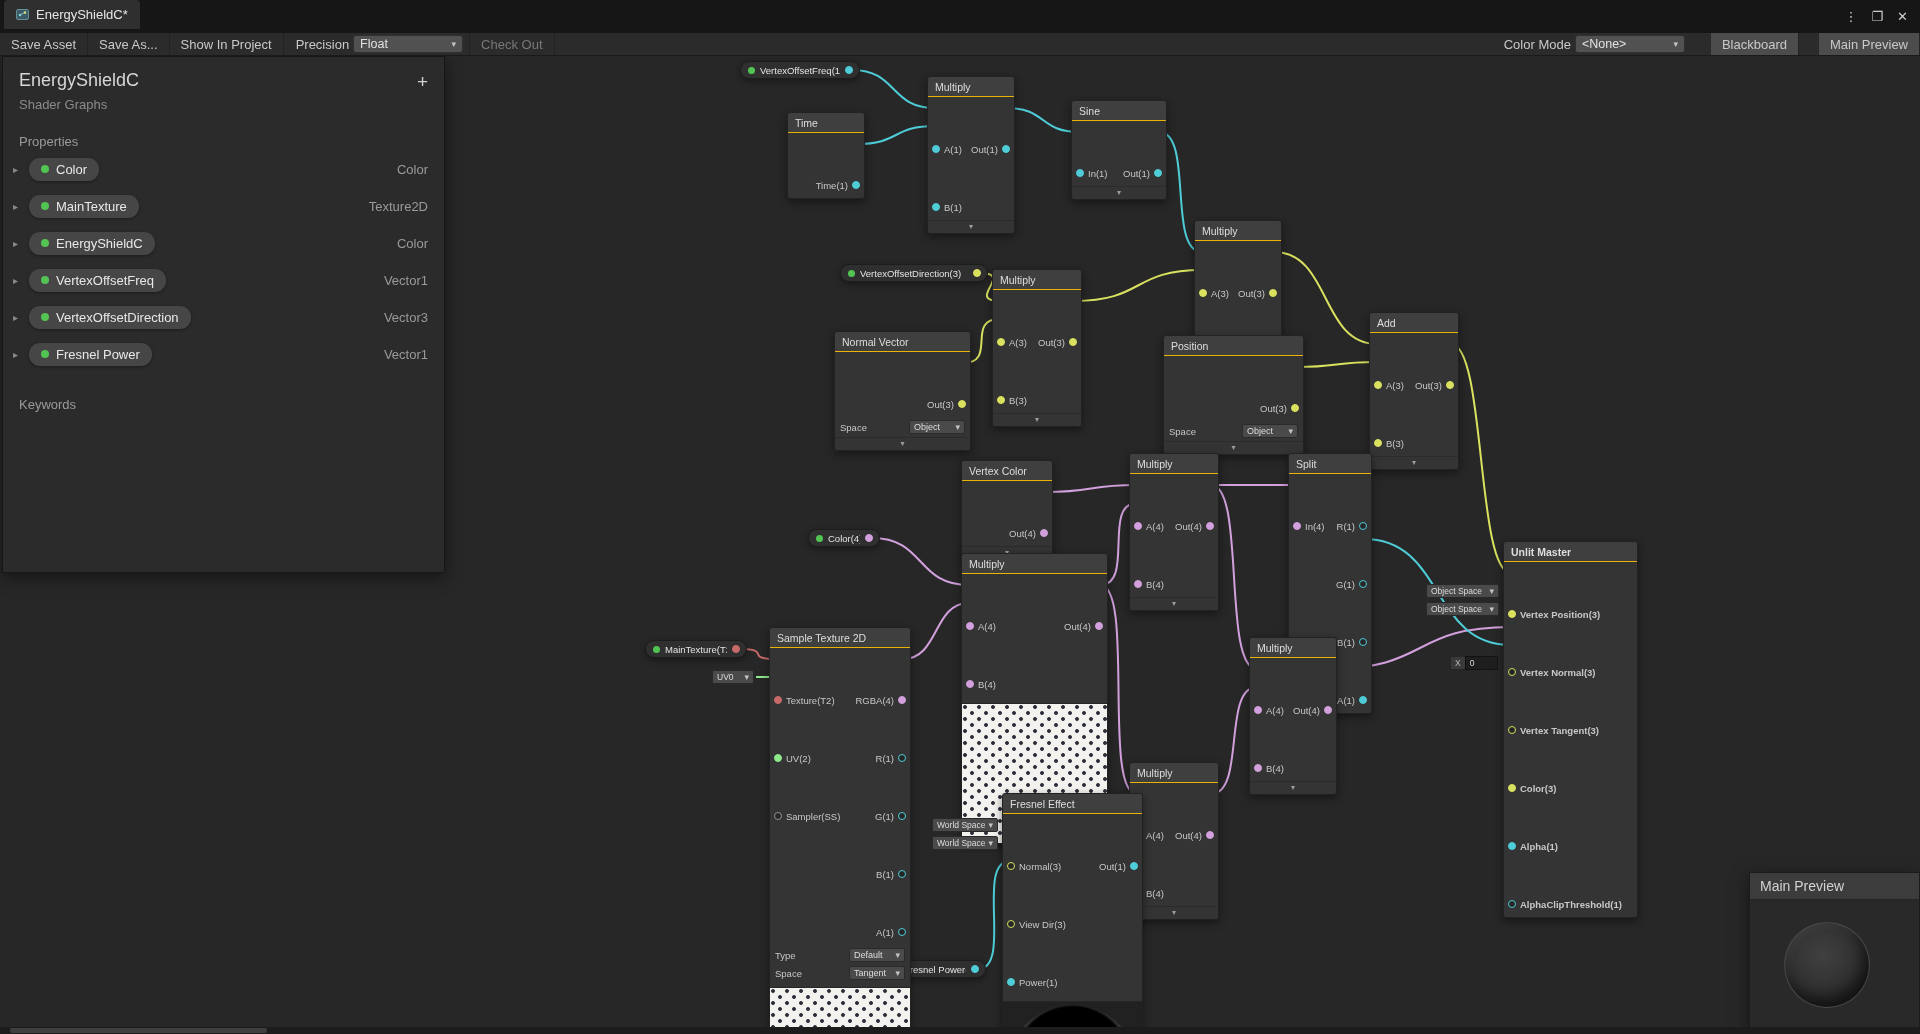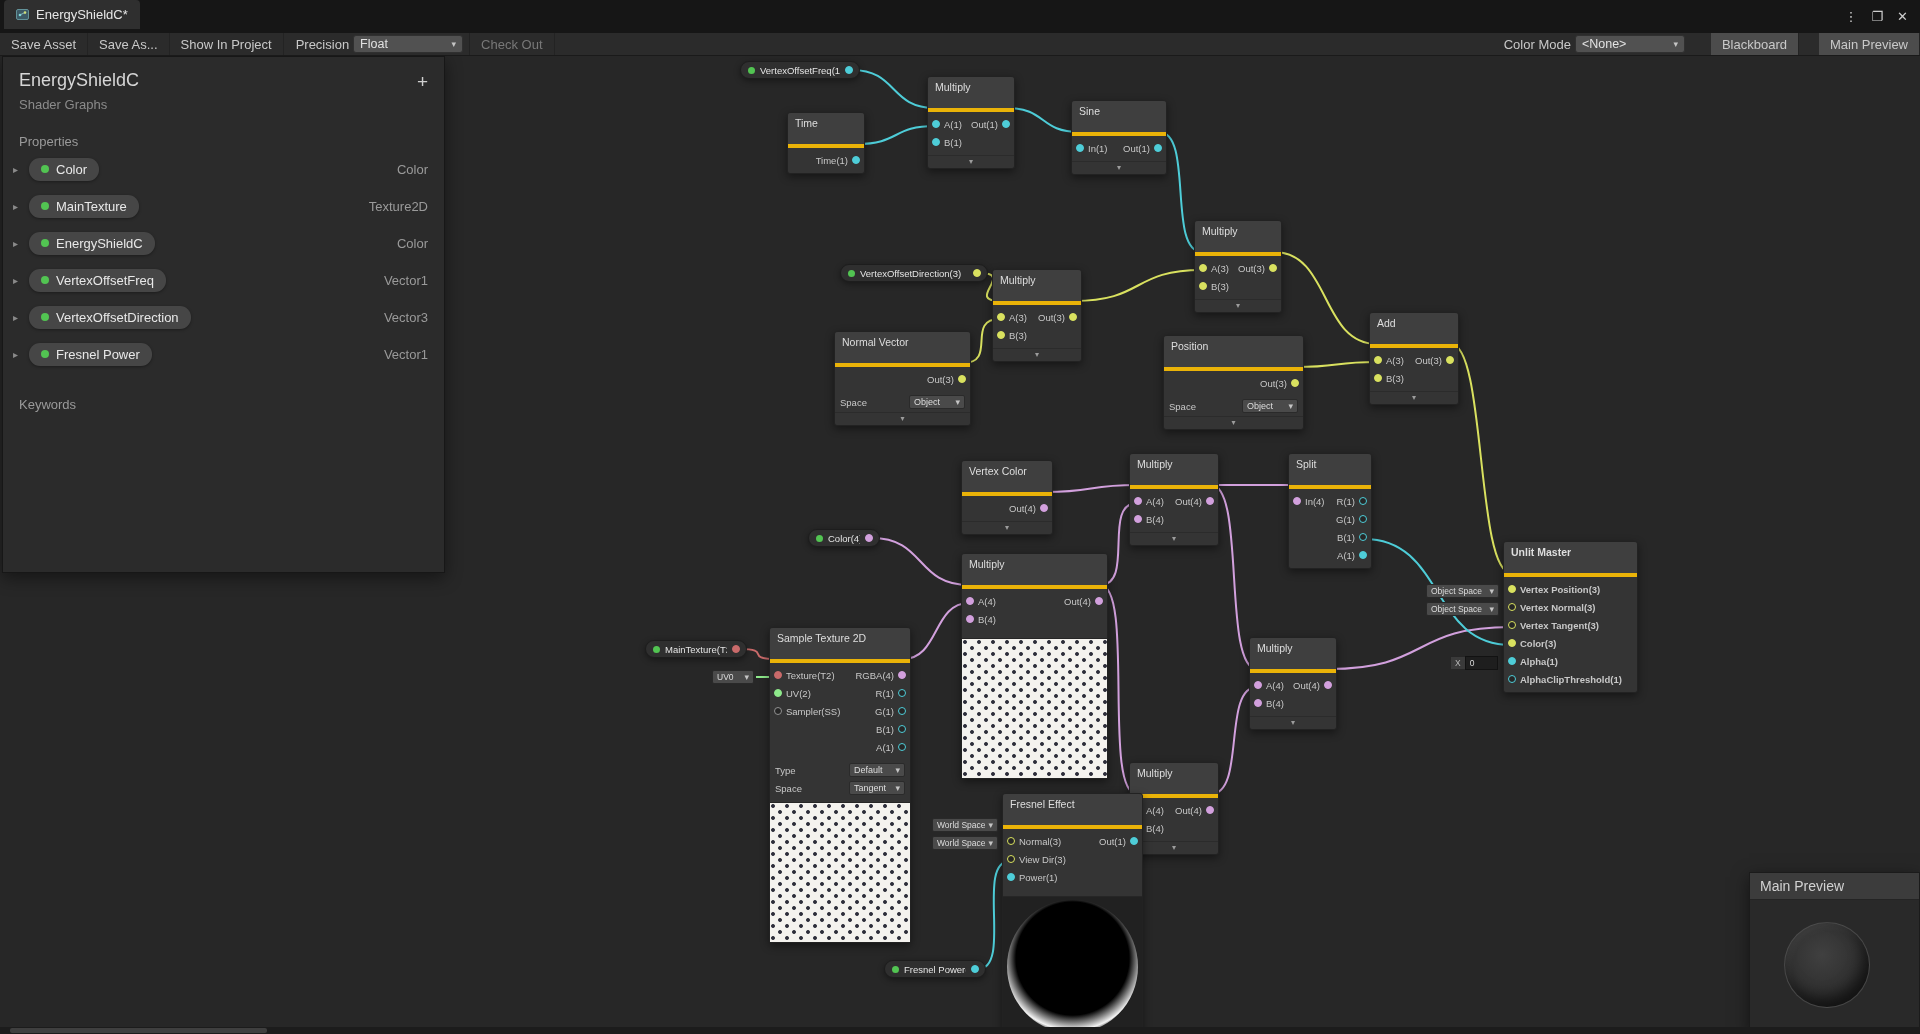--- a/index.html
+++ b/index.html
@@ -17,23 +17,23 @@
   .tbtn.toggled{background:#4c4c4c;margin-left:20px;}
   .tlabel{padding:0 4px 0 12px;white-space:nowrap;}
   .tdrop{background:#515151;border:1px solid #303030;border-radius:3px;height:18px;display:flex;align-items:center;justify-content:space-between;gap:8px;padding:0 6px;min-width:110px;color:#e2e2e2;margin-right:6px;font-size:12.5px;}
   .caret{font-size:9px;color:#c5c5c5;line-height:1;}
   .tright{margin-left:auto;display:flex;align-items:center;height:100%;}
   .tsep{width:1px;height:100%;background:#222;}
   
   #stage{position:absolute;inset:0;z-index:1;}
   #edges{position:absolute;left:0;top:0;}
   .node{position:absolute;background:#343434;border:1px solid #222;border-radius:3px;box-shadow:0 3px 9px rgba(0,0,0,.45);z-index:2;color:#c8c8c8;font-size:9.5px;}
-  .ntitle{height:35px;line-height:20px;padding:0 7px;background:#3f3f3f;border-bottom:4px solid #eab308;border-radius:3px 3px 0 0;font-size:10.5px;color:#dedede;white-space:nowrap;overflow:hidden;}
+  .ntitle{height:20px;line-height:20px;padding:0 7px;background:#3f3f3f;border-bottom:1px solid #eab308;border-radius:3px 3px 0 0;font-size:10.5px;color:#dedede;white-space:nowrap;overflow:hidden;}
   .nbody{padding:3px 0 4px;}
-  .prow{height:18px;display:flex;justify-content:flex-end;align-items:center;}
+  .prow{height:18px;display:flex;justify-content:flex-end;align-items:center;margin-top:40px;}
   .pside{display:flex;align-items:center;gap:4px;white-space:nowrap;}
   .pin{padding-left:4px;}
   .pout{padding-right:4px;margin-left:auto;}
   .pdot{width:8px;height:8px;border-radius:50%;border:1.5px solid #888;flex:none;}
   .plbl{pointer-events:none;}
   .nctrl{display:flex;justify-content:space-between;align-items:center;height:16px;padding:0 5px;margin:2px 0;}
   .nselect{background:#4a4a4a;border:1px solid #2a2a2a;border-radius:2px;height:14px;display:flex;align-items:center;justify-content:space-between;gap:5px;padding:0 4px;min-width:56px;font-size:9px;color:#ddd;}
   .npreview{margin-top:6px;height:140px;border-top:1px solid #262626;}
   .npreview.dots{background-color:#f4f2ee;
     background-image:radial-gradient(circle,#2d2d3a 1.5px,transparent 2.3px),radial-gradient(circle,#2d2d3a 1.5px,transparent 2.3px);

